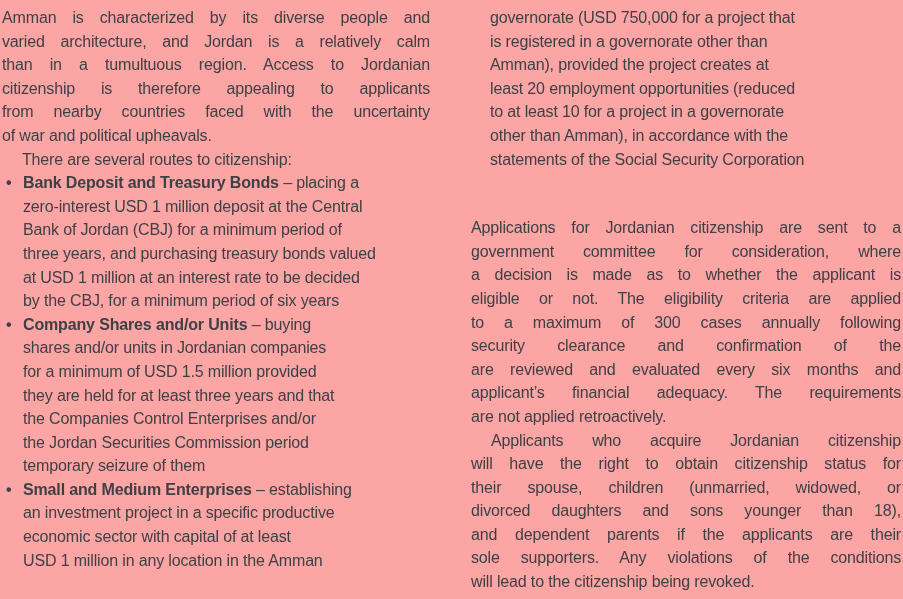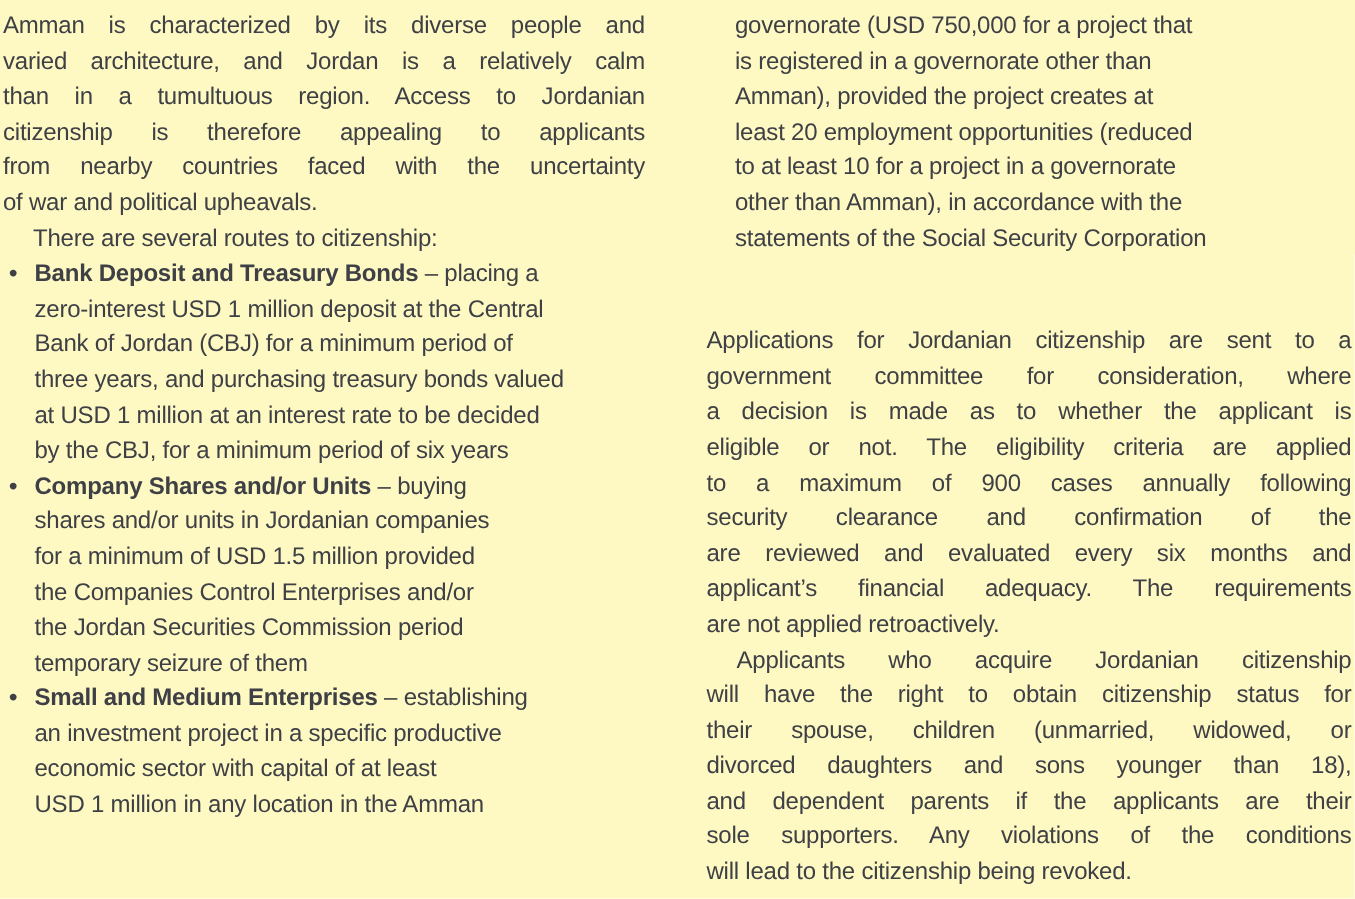--- a/index.html
+++ b/index.html
@@ -1,18 +1,18 @@
 <!DOCTYPE html>
 <html><head>
 <meta charset="utf-8">
 <style>
   html,body{margin:0;padding:0;background:#ffffff;}
   body{width:903px;height:599px;overflow:hidden;}
   .page{
-    position:relative;width:903px;height:599px;background:#fef9c3;
+    position:relative;width:903px;height:599px;background:#fca5a5;
     font-family:"Liberation Sans",sans-serif;
     font-size:16px;line-height:23.6px;color:#3e4045;
     letter-spacing:-0.15px;
   }
   .col{position:absolute;top:6px;}
   .col-left{left:2px;width:428px;}
   .col-right{left:471px;width:430px;}
   .line{white-space:nowrap;}
   .line.just{text-align:justify;text-align-last:justify;}
   .line.indent{padding-left:20px;}
@@ -43,20 +43,21 @@
         <div class="line">zero-interest USD 1 million deposit at the Central</div>
         <div class="line">Bank of Jordan (CBJ) for a minimum period of</div>
         <div class="line">three years, and purchasing treasury bonds valued</div>
         <div class="line">at USD 1 million at an interest rate to be decided</div>
         <div class="line">by the CBJ, for a minimum period of six years</div>
       </div>
       <div class="block bullet">
         <div class="line"><span class="marker">•</span><b>Company Shares and/or Units</b><span> – buying</span></div>
         <div class="line">shares and/or units in Jordanian companies</div>
         <div class="line">for a minimum of USD 1.5 million provided</div>
+        <div class="line">they are held for at least three years and that</div>
         <div class="line">the Companies Control Enterprises and/or</div>
         <div class="line">the Jordan Securities Commission period</div>
         <div class="line">temporary seizure of them</div>
       </div>
       <div class="block bullet">
         <div class="line"><span class="marker">•</span><b>Small and Medium Enterprises</b><span> – establishing</span></div>
         <div class="line">an investment project in a specific productive</div>
         <div class="line">economic sector with capital of at least</div>
         <div class="line">USD 1 million in any location in the Amman</div>
       </div>
@@ -69,21 +70,21 @@
         <div class="line">least 20 employment opportunities (reduced</div>
         <div class="line">to at least 10 for a project in a governorate</div>
         <div class="line">other than Amman), in accordance with the</div>
         <div class="line">statements of the Social Security Corporation</div>
       </div>
       <div class="block paragraph gap">
         <div class="line just">Applications for Jordanian citizenship are sent to a</div>
         <div class="line just">government committee for consideration, where</div>
         <div class="line just">a decision is made as to whether the applicant is</div>
         <div class="line just">eligible or not. The eligibility criteria are applied</div>
-        <div class="line just">to a maximum of 900 cases annually following</div>
+        <div class="line just">to a maximum of 300 cases annually following</div>
         <div class="line just">security clearance and confirmation of the</div>
         <div class="line just">are reviewed and evaluated every six months and</div>
         <div class="line just">applicant’s financial adequacy. The requirements</div>
         <div class="line">are not applied retroactively.</div>
       </div>
       <div class="block paragraph">
         <div class="line just indent">Applicants who acquire Jordanian citizenship</div>
         <div class="line just">will have the right to obtain citizenship status for</div>
         <div class="line just">their spouse, children (unmarried, widowed, or</div>
         <div class="line just">divorced daughters and sons younger than 18),</div>

